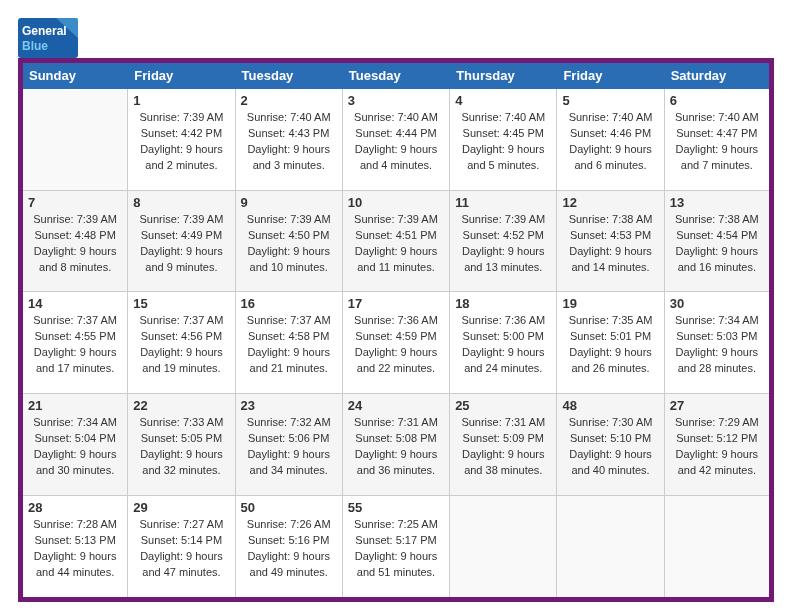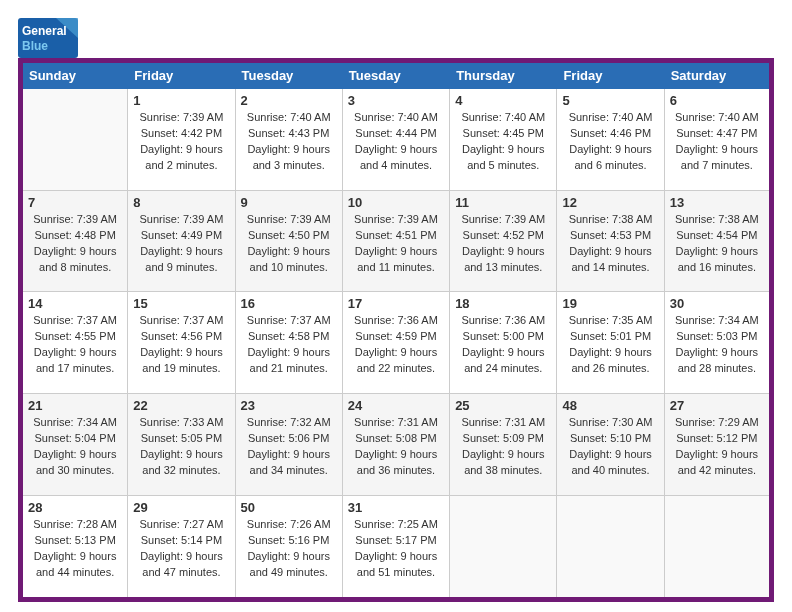--- a/index.html
+++ b/index.html
@@ -239,21 +239,21 @@
           </td>
           <td>
             <span class="day-num">29</span>
             <div class="day-info">Sunrise: 7:27 AM<br>Sunset: 5:14 PM<br>Daylight: 9 hours<br>and 47 minutes.</div>
           </td>
           <td>
             <span class="day-num">50</span>
             <div class="day-info">Sunrise: 7:26 AM<br>Sunset: 5:16 PM<br>Daylight: 9 hours<br>and 49 minutes.</div>
           </td>
           <td>
-            <span class="day-num">31</span>
+            <span class="day-num">55</span>
             <div class="day-info">Sunrise: 7:25 AM<br>Sunset: 5:17 PM<br>Daylight: 9 hours<br>and 51 minutes.</div>
           </td>
           <td class="empty-cell"></td>
           <td class="empty-cell"></td>
           <td class="empty-cell"></td>
         </tr>
       </tbody>
   </table>
 </div>
 

